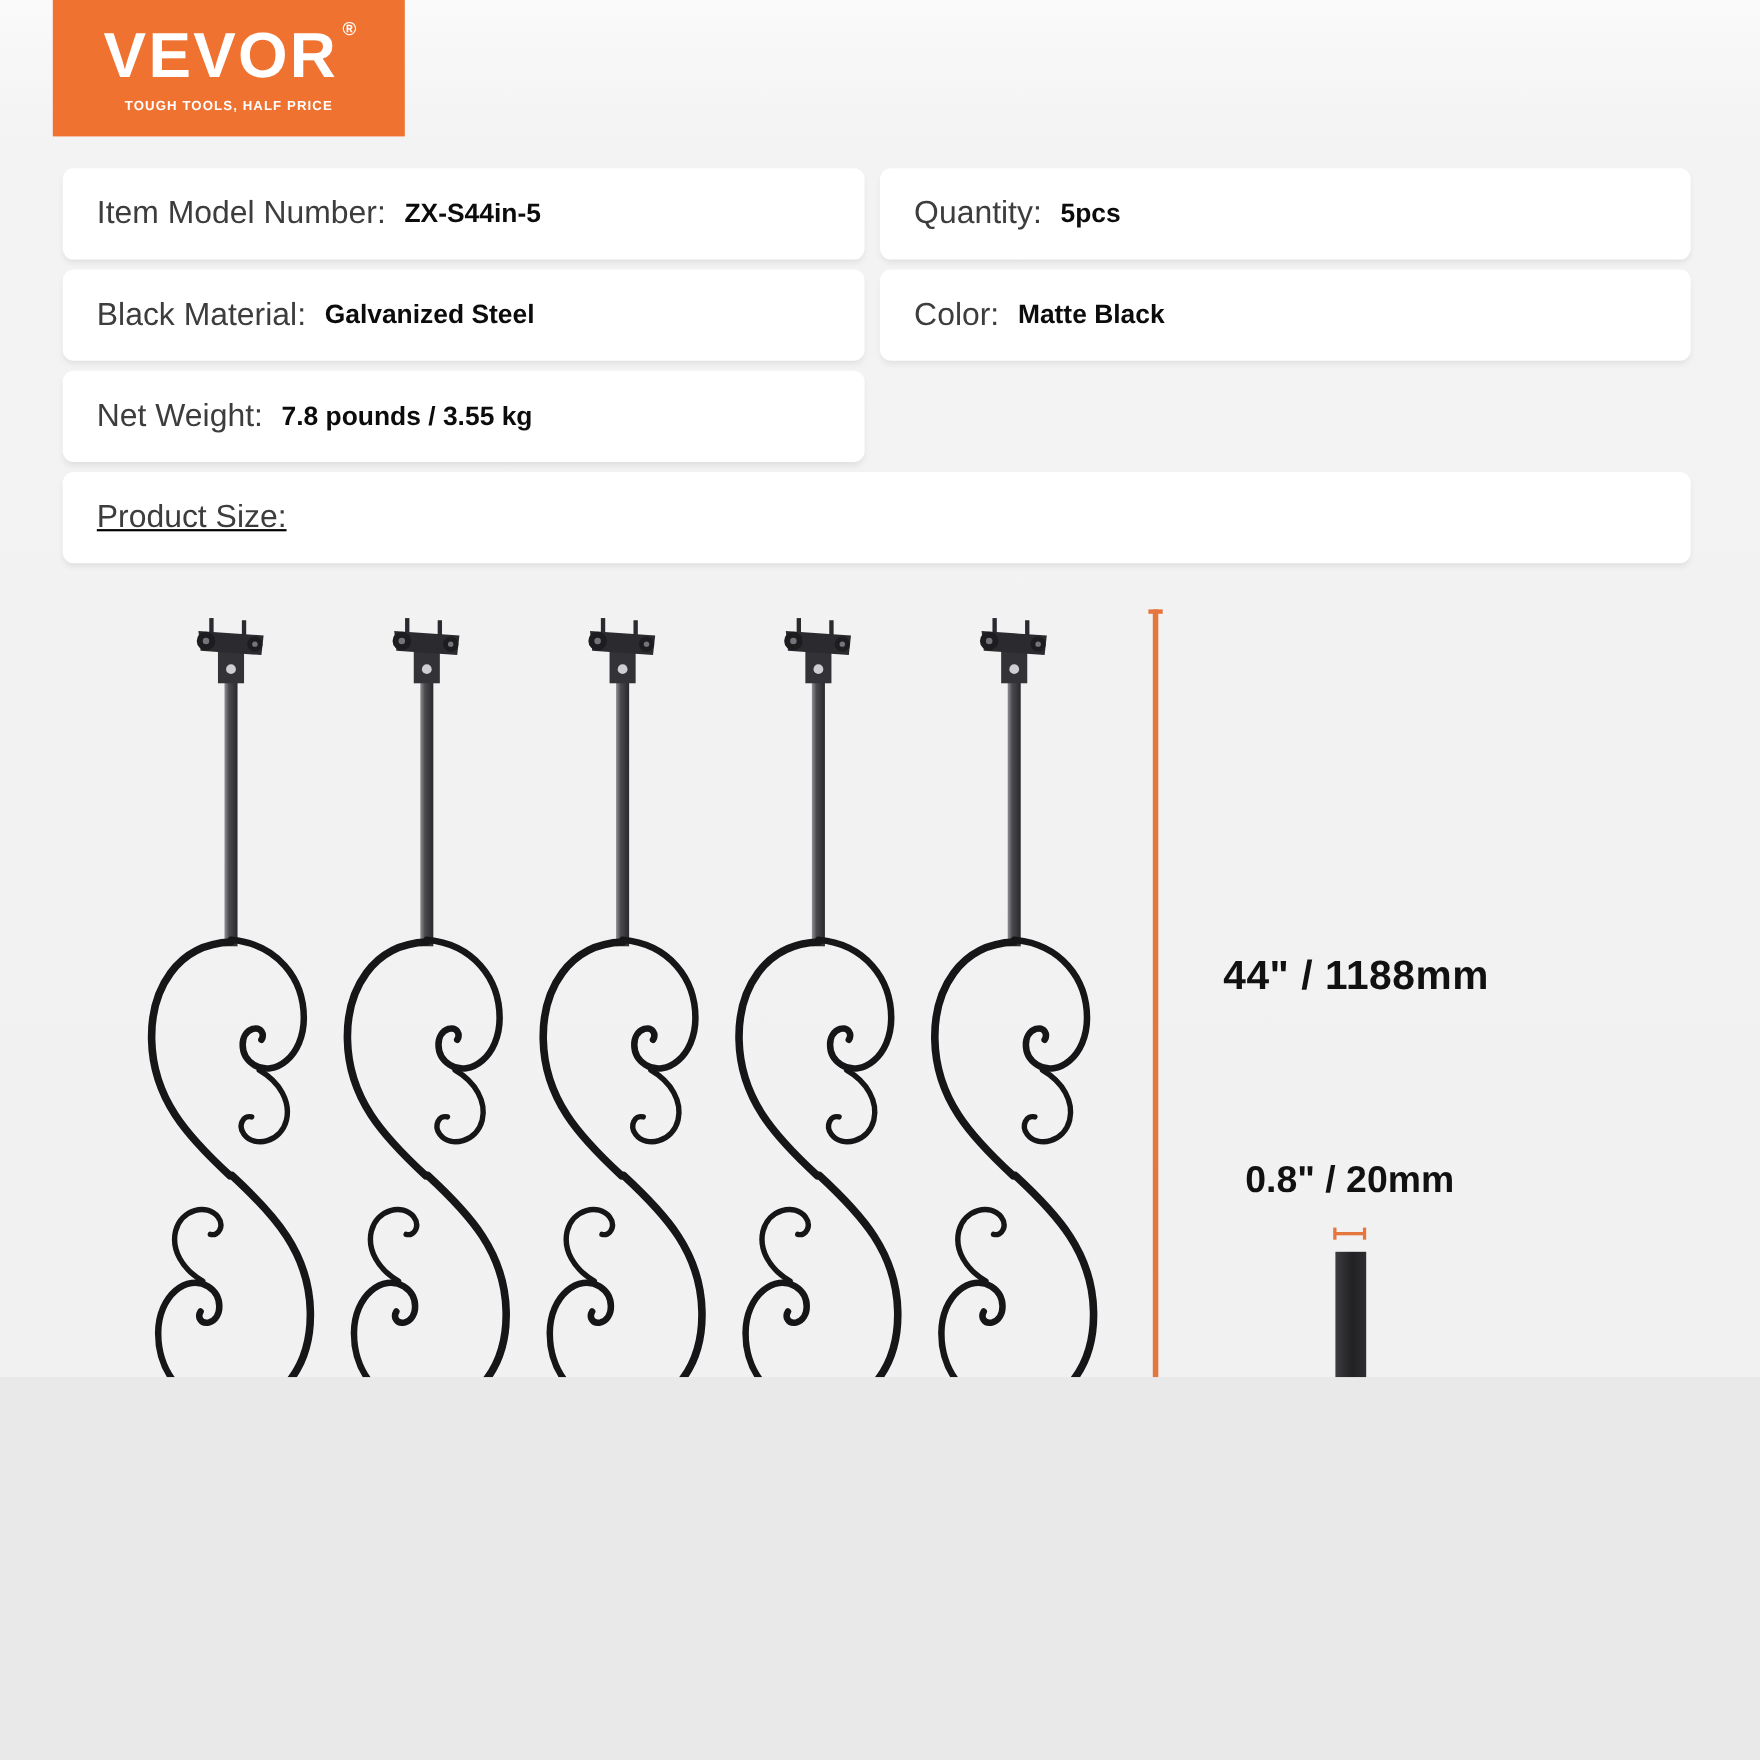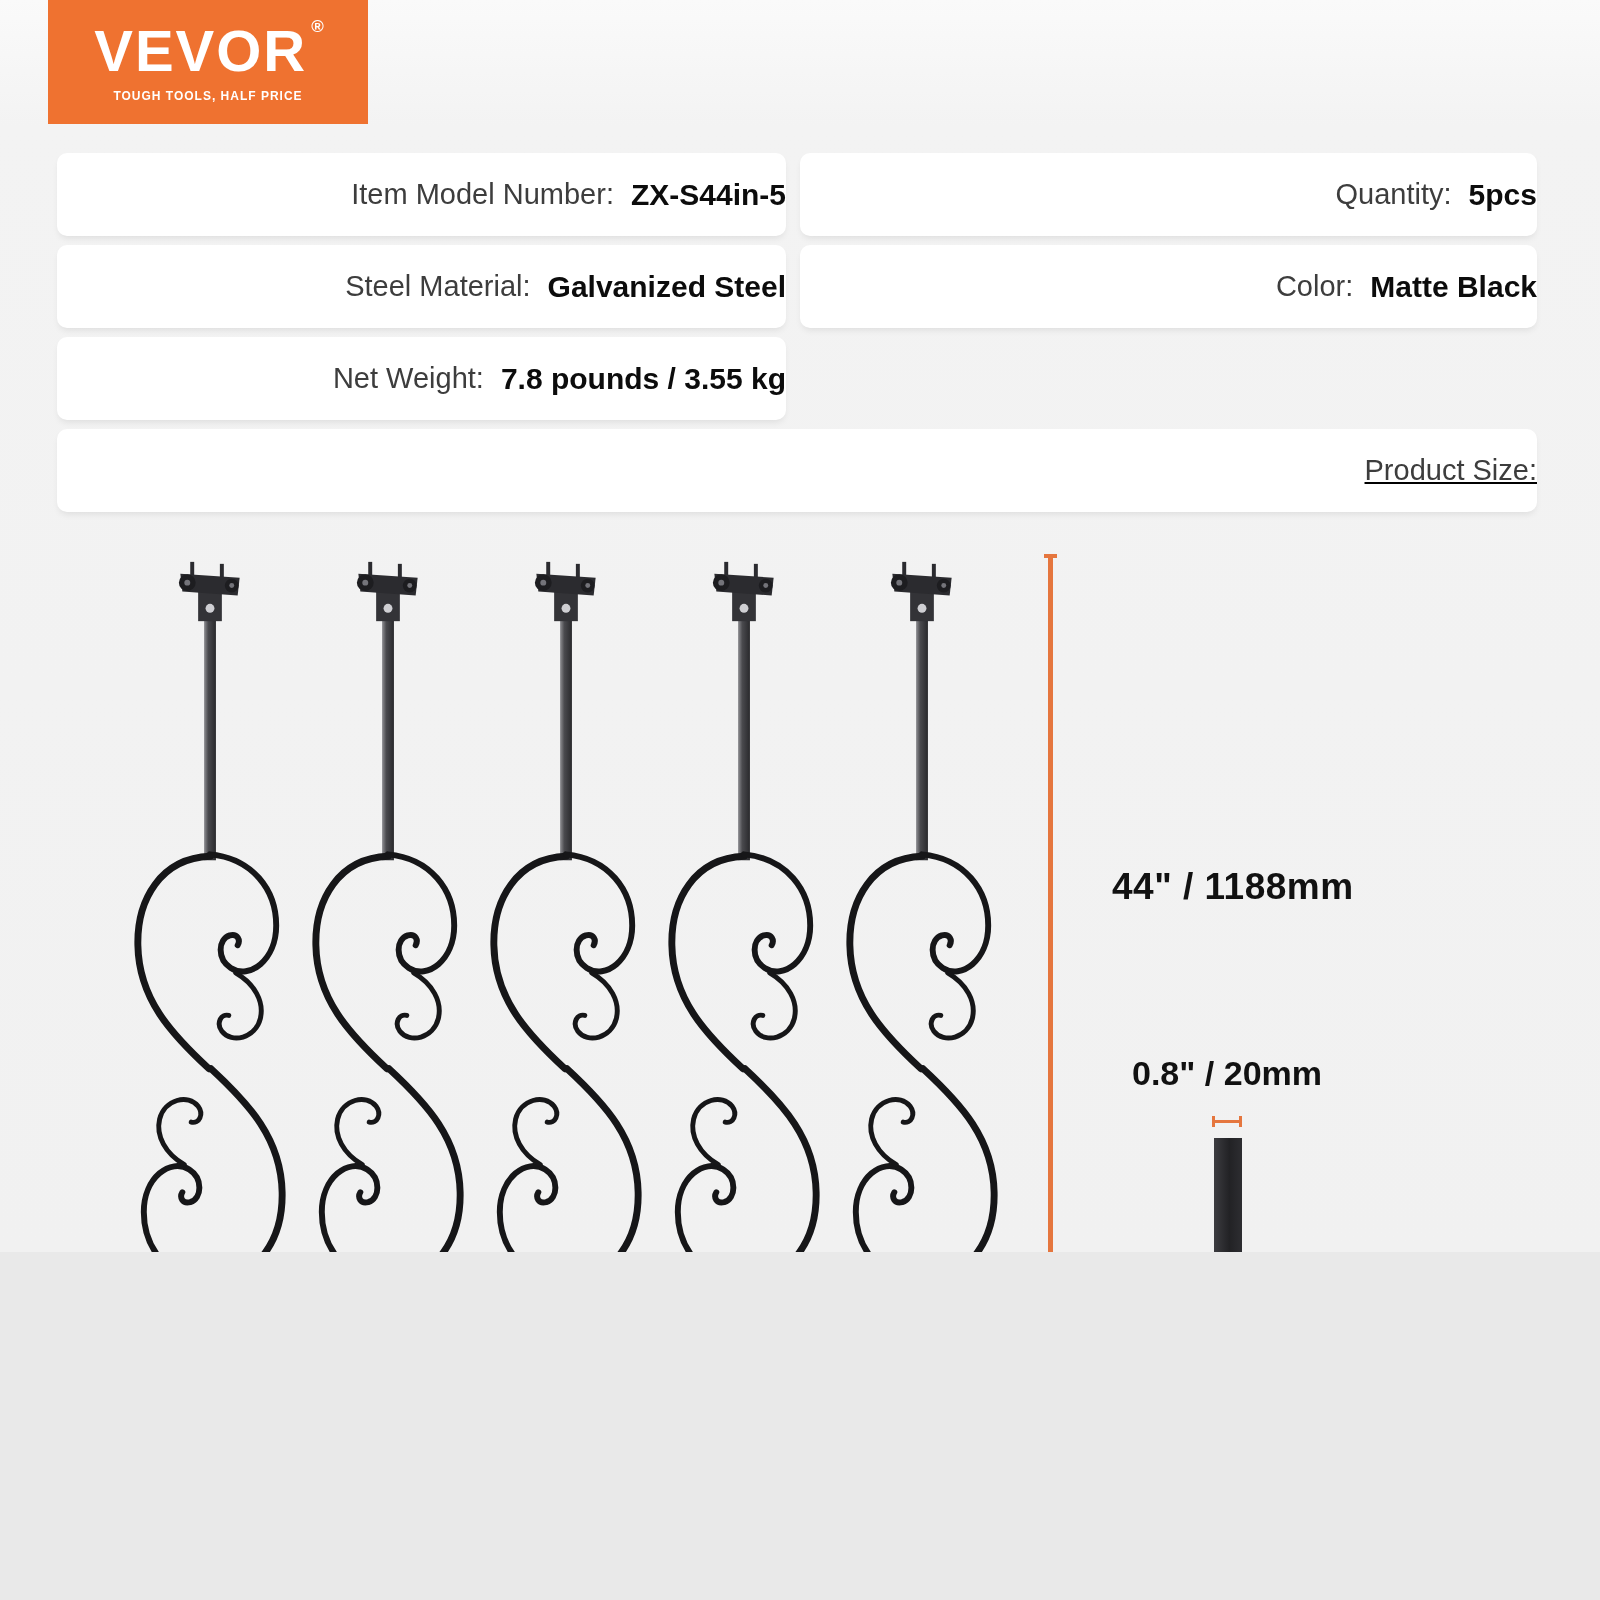--- a/index.html
+++ b/index.html
@@ -21,25 +21,25 @@
 
   
   .specs{
     position:absolute; left:57px; top:153px; width:1480px;
     display:grid; grid-template-columns:729px 737px; column-gap:14px; row-gap:9px;
     grid-auto-rows:83px;
   }
   .spec-box{
     background:#ffffff; border-radius:10px;
     box-shadow:0 4px 7px -2px rgba(0,0,0,0.09);
-    display:flex; align-items:center; padding-left:31px; gap:17px; white-space:nowrap;justify-content:flex-end;
+    display:flex; align-items:center; padding-left:31px; gap:17px; white-space:nowrap;
   }
   .spec-box.full{grid-column:1 / span 2;text-decoration:underline;}
   .spec-label{font-size:29px; color:#3d3d3d;}
-  .spec-value{font-size:30px; font-weight:700; color:#0c0c0c;}
+  .spec-value{font-size:24px; font-weight:700; color:#0c0c0c;}
 
   
   .baluster{position:absolute; top:552px; width:178px; height:993px;}
   .b1{left:121px;} .b2{left:299px;} .b3{left:477px;} .b4{left:655px;} .b5{left:833px;}
 
   .vdim{
     position:absolute; left:1048px; top:554px; width:5px; height:978px;
     background:#E5763E;
   }
   .vdim::before,.vdim::after{
@@ -81,21 +81,21 @@
   <section class="specs">
     <div class="spec-box">
       <span class="spec-label">Item Model Number:</span>
       <span class="spec-value">ZX-S44in-5</span>
     </div>
     <div class="spec-box">
       <span class="spec-label">Quantity:</span>
       <span class="spec-value">5pcs</span>
     </div>
     <div class="spec-box">
-      <span class="spec-label">Steel Material:</span>
+      <span class="spec-label">Black Material:</span>
       <span class="spec-value">Galvanized Steel</span>
     </div>
     <div class="spec-box">
       <span class="spec-label">Color:</span>
       <span class="spec-value">Matte Black</span>
     </div>
     <div class="spec-box">
       <span class="spec-label">Net Weight:</span>
       <span class="spec-value">7.8 pounds / 3.55 kg</span>
     </div>

